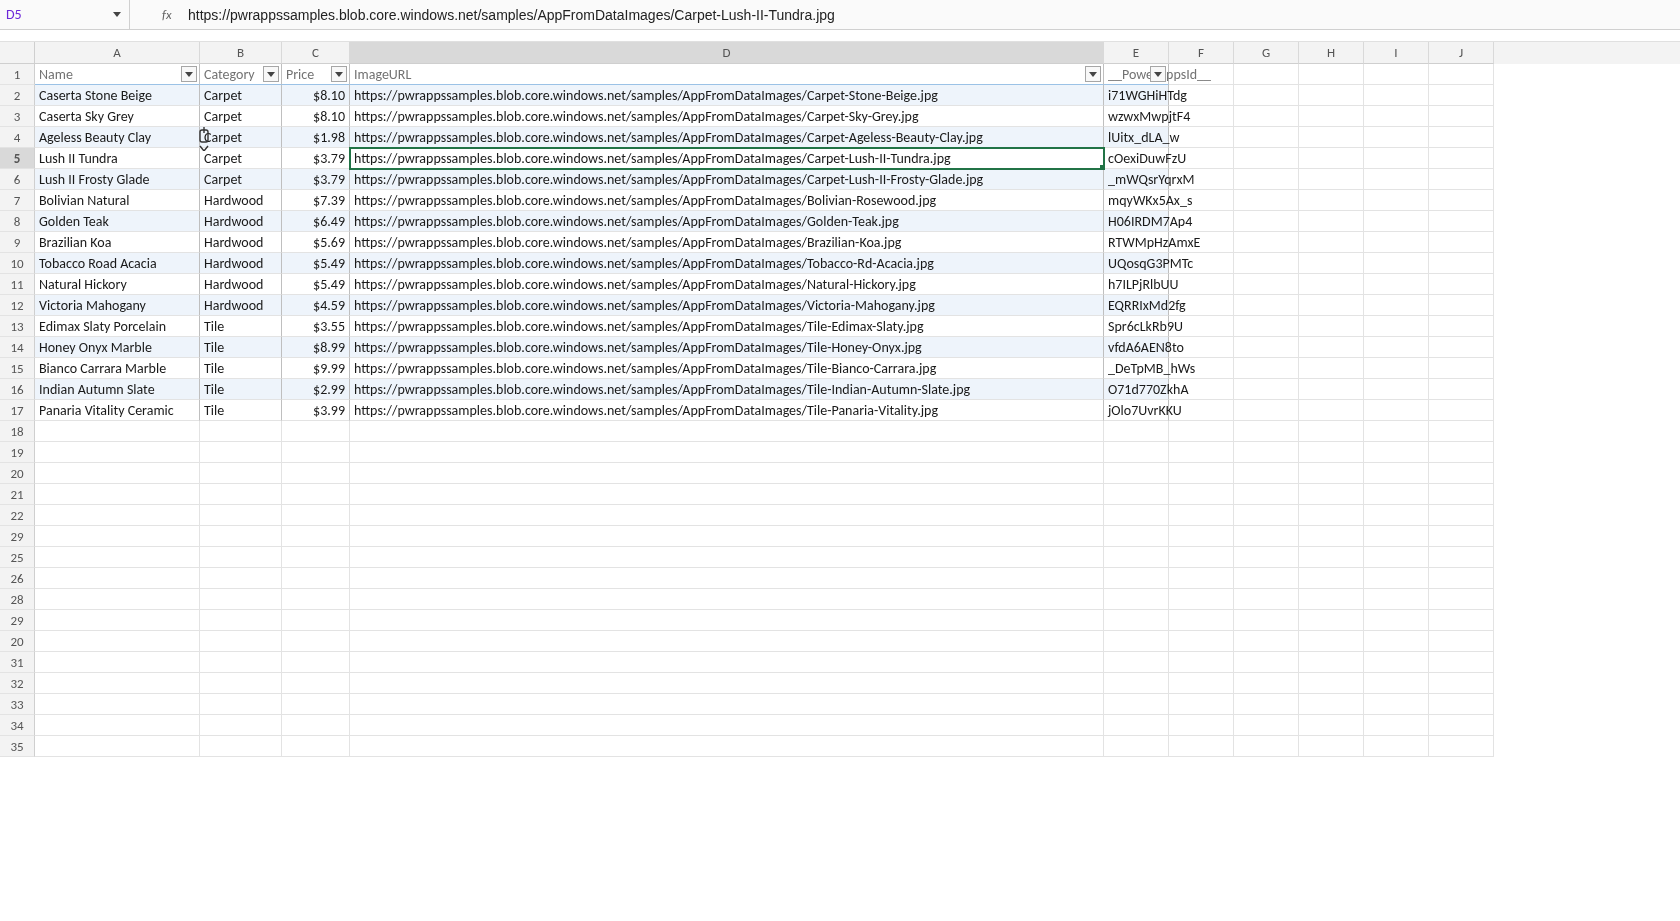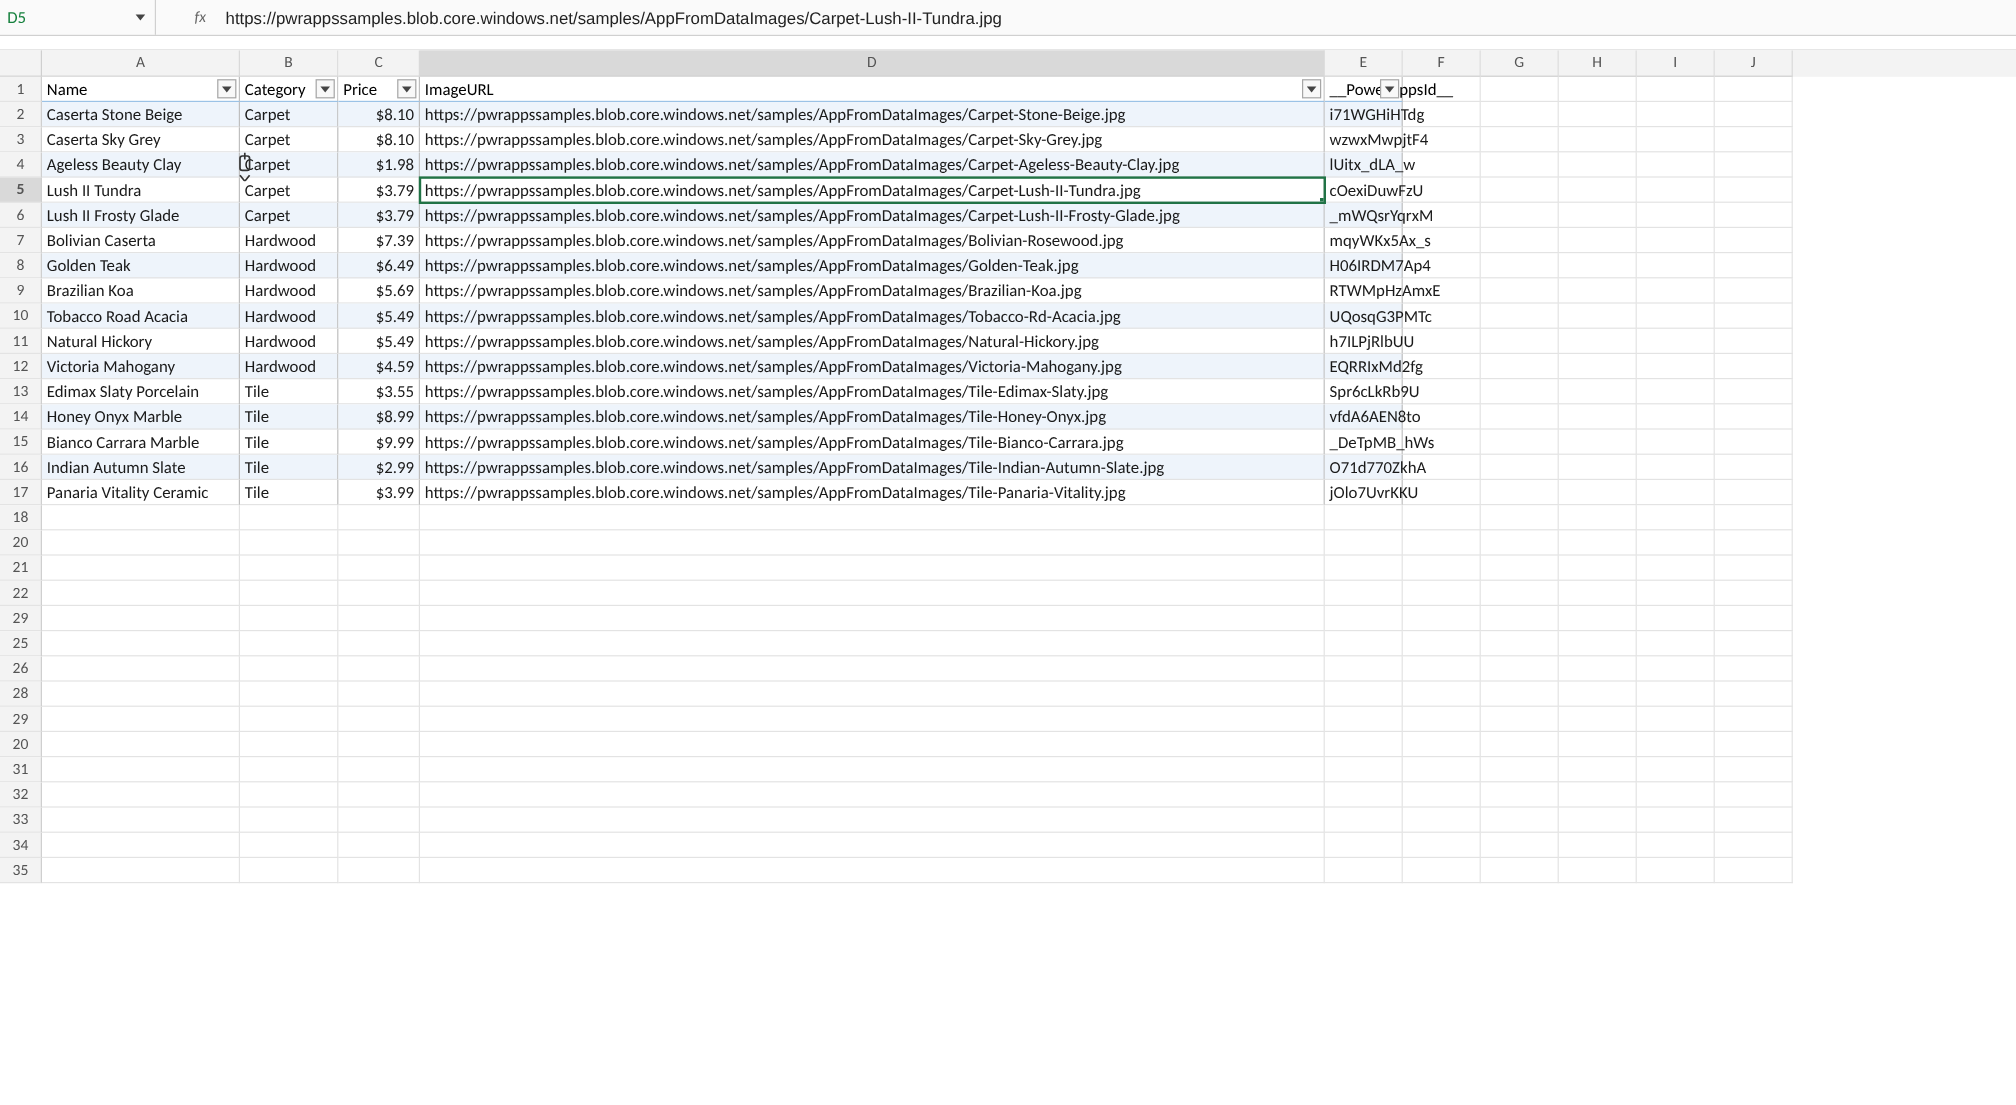--- a/index.html
+++ b/index.html
@@ -29,21 +29,21 @@
     display: flex;
     align-items: center;
     width: 130px;
     height: 100%;
     border-right: 1px solid #d0d0d0;
     padding-left: 6px;
   }
   .name-box {
     flex: 1;
     font-size: 14px;
-    color: #15803d;
+    color: #6d28d9;
   }
   .name-box-dd {
     width: 16px;
     height: 16px;
     display: flex;
     align-items: center;
     justify-content: center;
     margin-right: 4px;
     cursor: pointer;
   }
@@ -131,21 +131,21 @@
     white-space: nowrap;
     overflow: hidden;
     font-size: 14px;
     line-height: 21px;
     color: #1a1a1a;
   }
   .cell.right { text-align: right; }
 
   
   .tbl-head {
-    color: #000000;
+    color: #737373;
     font-weight: 400;
     border-bottom: 1px solid #9bc2e6;
     position: relative;
     background: #ffffff;
   }
   .tbl-head .filter-btn {
     position: absolute;
     right: 2px;
     top: 2px;
     width: 16px;
@@ -345,21 +345,21 @@
       <div class="cell wD band">https://pwrappssamples.blob.core.windows.net/samples/AppFromDataImages/Carpet-Lush-II-Frosty-Glade.jpg</div>
       <div class="cell wE band" style="overflow: visible;">_mWQsrYqrxM</div>
       <div class="cell wF"></div>
       <div class="cell wG"></div>
       <div class="cell wH"></div>
       <div class="cell wI"></div>
       <div class="cell wJ"></div>
     </div>
     <div class="row vborder">
       <div class="row-head">7</div>
-      <div class="cell wA">Bolivian Caserta</div>
+      <div class="cell wA">Bolivian Natural</div>
       <div class="cell wB">Hardwood</div>
       <div class="cell wC right">$7.39</div>
       <div class="cell wD">https://pwrappssamples.blob.core.windows.net/samples/AppFromDataImages/Bolivian-Rosewood.jpg</div>
       <div class="cell wE" style="overflow: visible;">mqyWKx5Ax_s</div>
       <div class="cell wF"></div>
       <div class="cell wG"></div>
       <div class="cell wH"></div>
       <div class="cell wI"></div>
       <div class="cell wJ"></div>
     </div>
@@ -489,20 +489,33 @@
       <div class="cell wE" style="overflow: visible;">jOlo7UvrKKU</div>
       <div class="cell wF"></div>
       <div class="cell wG"></div>
       <div class="cell wH"></div>
       <div class="cell wI"></div>
       <div class="cell wJ"></div>
     </div>
 
   <div class="row">
       <div class="row-head">18</div>
+      <div class="cell wA"></div>
+      <div class="cell wB"></div>
+      <div class="cell wC"></div>
+      <div class="cell wD"></div>
+      <div class="cell wE"></div>
+      <div class="cell wF"></div>
+      <div class="cell wG"></div>
+      <div class="cell wH"></div>
+      <div class="cell wI"></div>
+      <div class="cell wJ"></div>
+    </div>
+    <div class="row">
+      <div class="row-head">19</div>
       <div class="cell wA"></div>
       <div class="cell wB"></div>
       <div class="cell wC"></div>
       <div class="cell wD"></div>
       <div class="cell wE"></div>
       <div class="cell wF"></div>
       <div class="cell wG"></div>
       <div class="cell wH"></div>
       <div class="cell wI"></div>
       <div class="cell wJ"></div>

